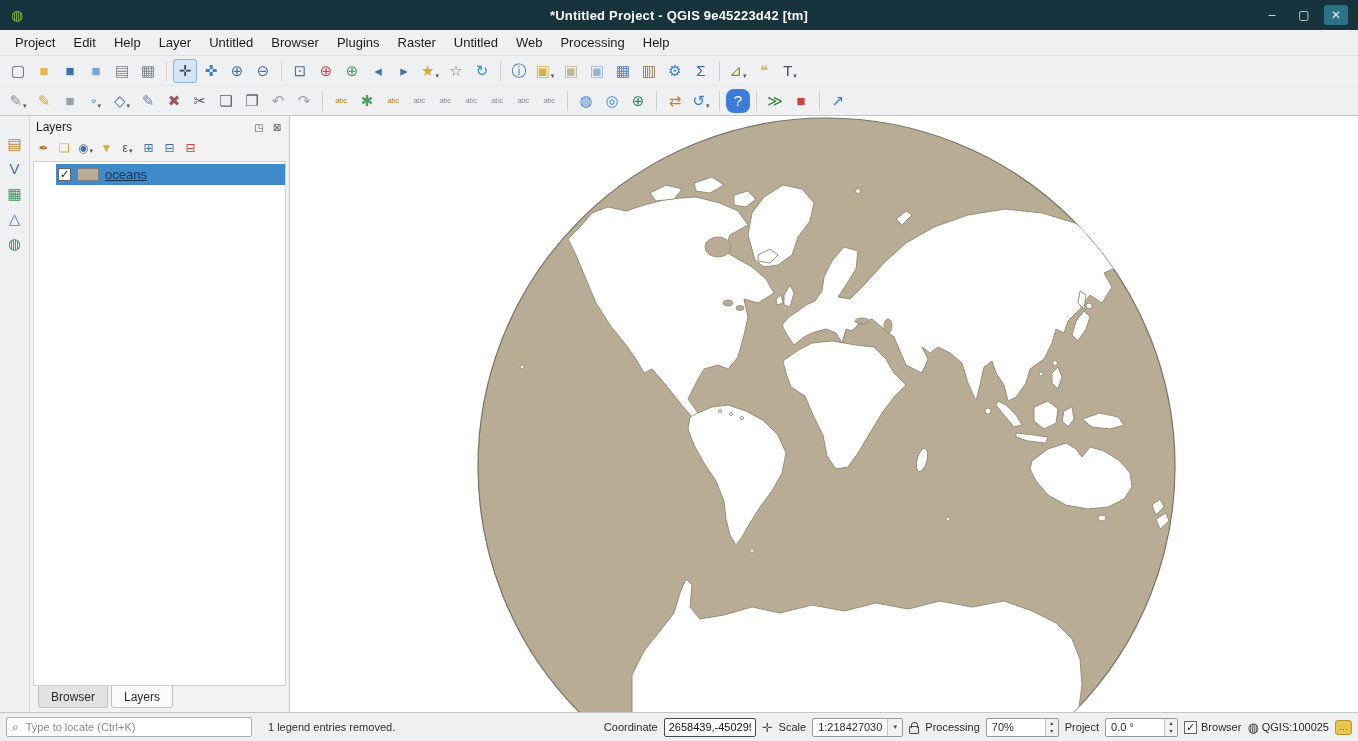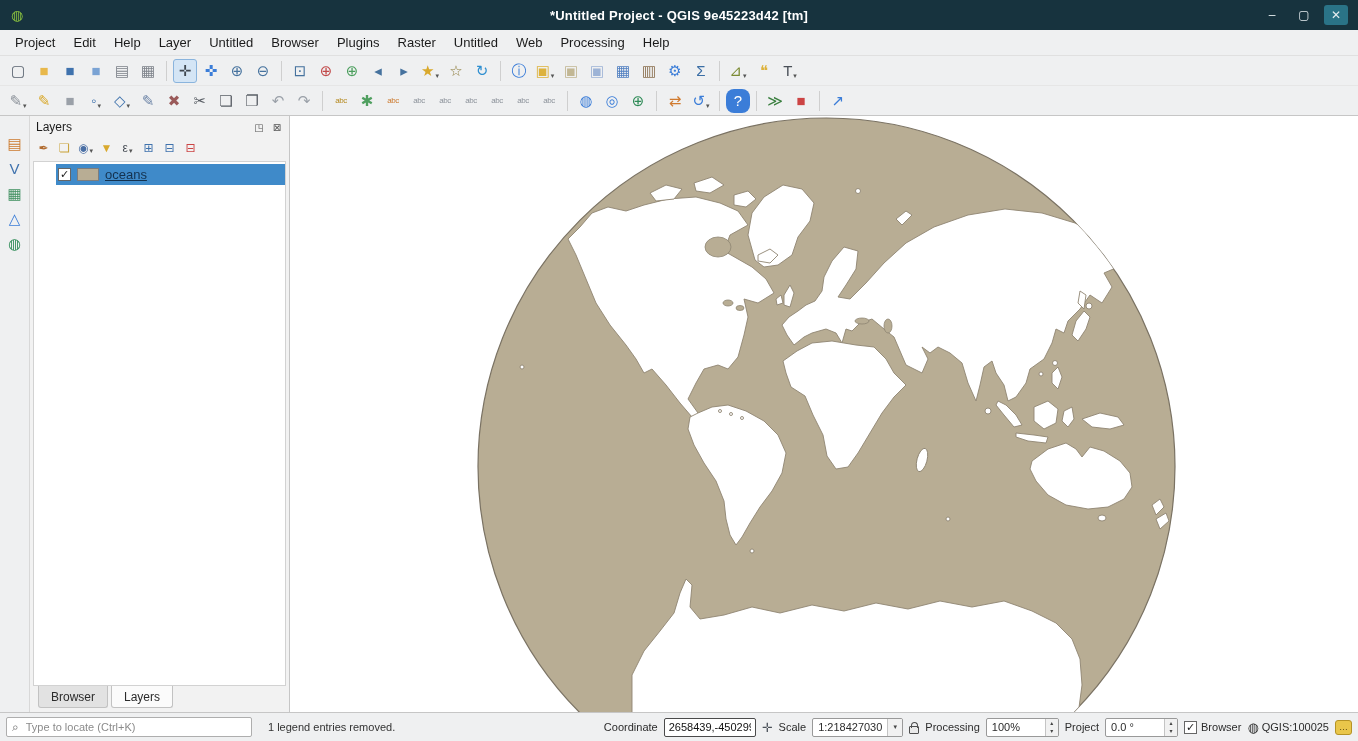--- a/index.html
+++ b/index.html
@@ -464,21 +464,21 @@
 
     <span class="sb-label">Scale</span>
     <span class="sb-box">
       <span class="combo-val">1:218427030</span>
       <span class="caret-btn">▾</span>
     </span>
     <span class="padlock"></span>
 
     <span class="sb-label">Processing</span>
     <span class="sb-box">
-      <span class="spin-val">100%</span>
+      <span class="spin-val">70%</span>
       <span class="spin-btns">
           <span>▴</span>
           <span>▾</span>
         </span>
     </span>
 
     <span class="sb-label">Project</span>
     <span class="sb-box">
       <span class="spin-val">0.0 °</span>
       <span class="spin-btns">

